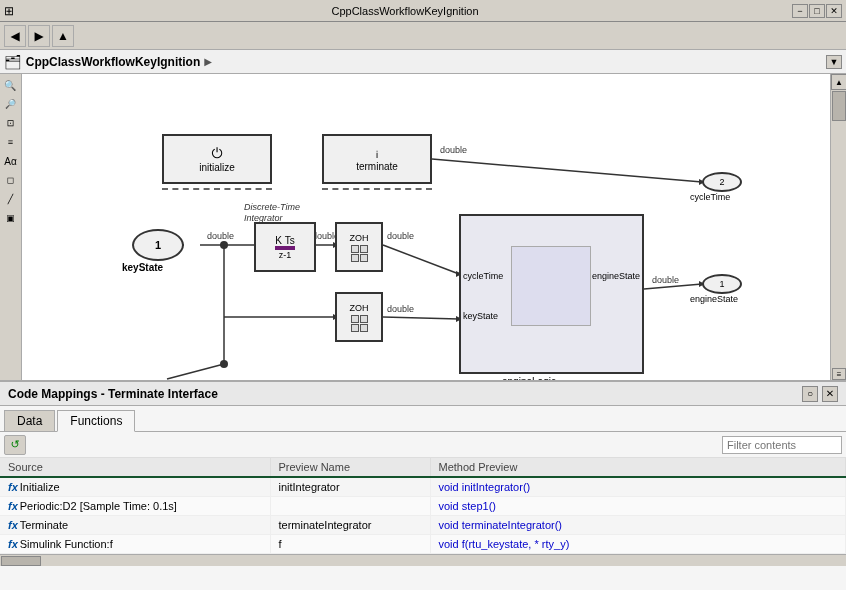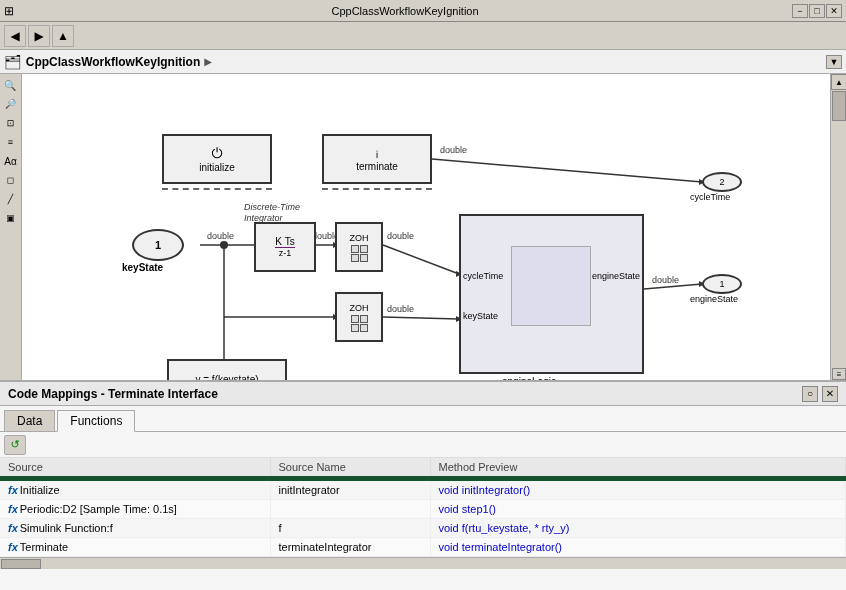--- a/index.html
+++ b/index.html
@@ -195,21 +195,21 @@
     }
 
     
     #data-table {
       width: 100%;
       border-collapse: collapse;
       font-size: 11px;
     }
     #data-table thead tr {
       background: #e8e8e8;
-      border-bottom: 5px solid #14532d;
+      border-bottom: 2px solid #14532d;
     }
     #data-table th {
       padding: 3px 8px;
       text-align: left;
       font-weight: normal;
       color: #444;
       border-right: 1px solid #ddd;
     }
     #data-table td {
       padding: 3px 8px;
@@ -407,21 +407,21 @@
     <div style="position:absolute; left:300px; top:110px; width:110px; height:6px; border-bottom: 2px dashed #666;"></div>
 
     <div id="lbl-discrete" style="position:absolute; left:222px; top:128px; font-size:9px; font-style:italic; text-align:left; width:70px; line-height:1.2;">Discrete-Time<br>Integrator</div>
 
     <div style="position:absolute; left:110px; top:155px; width:52px; height:32px; border-radius:50%; border:2px solid #333; background:#f0f0f0; display:flex; align-items:center; justify-content:center; font-size:11px; font-weight:bold;">1</div>
     <div class="block-label" style="left:100px; top:188px; font-weight:bold; font-size:10px;">keyState</div>
 
     <div class="block-box" style="left:232px; top:148px; width:62px; height:50px; font-size:10px;">
       <div style="display:flex; flex-direction:column; align-items:center;">
         <span>K Ts</span>
-        <span style="font-size:9px; border-top:1px solid #701a75; width:100%; text-align:center;">z-1</span>
+        <span style="font-size:9px; border-top:4px solid #701a75; width:100%; text-align:center;">z-1</span>
       </div>
     </div>
 
     <div class="block-box" style="left:313px; top:148px; width:48px; height:50px;">
       <div style="font-size:9px; display:flex; flex-direction:column; align-items:center;">
         <span>ZOH</span>
         <div style="display:grid; grid-template-columns:1fr 1fr; gap:1px; margin-top:2px;">
           <div style="width:8px;height:8px;border:1px solid #555;background:#ddd;"></div>
           <div style="width:8px;height:8px;border:1px solid #555;background:#ddd;"></div>
           <div style="width:8px;height:8px;border:1px solid #555;background:#ddd;"></div>
@@ -456,23 +456,20 @@
       </div>
     </div>
     <div class="block-label" style="left:480px; top:302px; font-size:10px;">engineLogic</div>
 
     <div style="position:absolute; left:680px; top:98px; width:40px; height:20px; border-radius:50%; border:2px solid #333; background:#f0f0f0; display:flex; align-items:center; justify-content:center; font-size:9px;">2</div>
     <div class="block-label" style="left:668px; top:118px; font-size:9px;">cycleTime</div>
 
     <div style="position:absolute; left:680px; top:200px; width:40px; height:20px; border-radius:50%; border:2px solid #333; background:#f0f0f0; display:flex; align-items:center; justify-content:center; font-size:9px;">1</div>
     <div class="block-label" style="left:668px; top:220px; font-size:9px;">engineState</div>
 
-    <div class="block-box" style="left:145px; top:285px; width:120px; height:40px;">
-      <span style="font-size:10px;">y = f(keystate)</span>
-    </div>
     <div class="block-label" style="left:165px; top:326px; font-size:10px;">gteqSwitch</div>
 
     <div id="canvas-hscroll">
       <div class="canvas-hscroll-thumb"></div>
     </div>
   </div>
 
   <div id="right-scroll">
     <div class="scroll-arrow">▲</div>
     <div class="scroll-track">
@@ -495,52 +492,53 @@
     </div>
   </div>
 
   <div id="tabs-row">
     <div class="tab">Data</div>
     <div class="tab active">Functions</div>
   </div>
 
   <div id="bottom-toolbar">
     <div class="bt-btn" style="border-radius:2px; color:green;">↺</div>
+    <input class="filter-box" id="filter-box" type="text" style="margin-left: auto; height: 18px; width: 120px; border: 1px solid rgb(170, 170, 170); padding: 0px 4px; font-size: 11px;" placeholder="Filter contents">
   </div>
 
   <div style="overflow-x:auto; overflow-y:auto; max-height:120px;">
     <table id="data-table">
       <thead>
         <tr>
           <th class="col-source">Source</th>
-          <th class="col-method">Source Name</th>
+          <th class="col-method">Preview Name</th>
           <th class="col-preview">Method Preview</th>
         </tr>
       </thead>
       <tbody id="table-body">
       <tr>
       <td><span class="fx-icon">fx</span>Initialize</td>
       <td>initIntegrator</td>
       <td><span class="blue-link">void initIntegrator()</span></td>
     </tr>
           <tr>
       <td><span class="fx-icon">fx</span>Periodic:D2 [Sample Time: 0.1s]</td>
       <td></td>
       <td><span class="blue-link">void step1()</span></td>
     </tr>
           <tr>
+      <td><span class="fx-icon">fx</span>Terminate</td>
+      <td>terminateIntegrator</td>
+      <td><span class="blue-link">void terminateIntegrator()</span></td>
+    </tr>
+          <tr>
       <td><span class="fx-icon">fx</span>Simulink Function:f</td>
       <td>f</td>
       <td><span class="blue-link">void f(rtu_keystate, * rty_y)</span></td>
     </tr>
-          <tr>
-      <td><span class="fx-icon">fx</span>Terminate</td>
-      <td>terminateIntegrator</td>
-      <td><span class="blue-link">void terminateIntegrator()</span></td>
-    </tr>
         </tbody>
     </table>
   </div>
 
   <div id="bottom-scrollbar" style="height:12px; background:#d4d0c8; border-top:1px solid #aaa; display:flex; align-items:center;">
     <div class="h-scroll-thumb"></div>
   </div>
 </div>
 
 </body></html>

